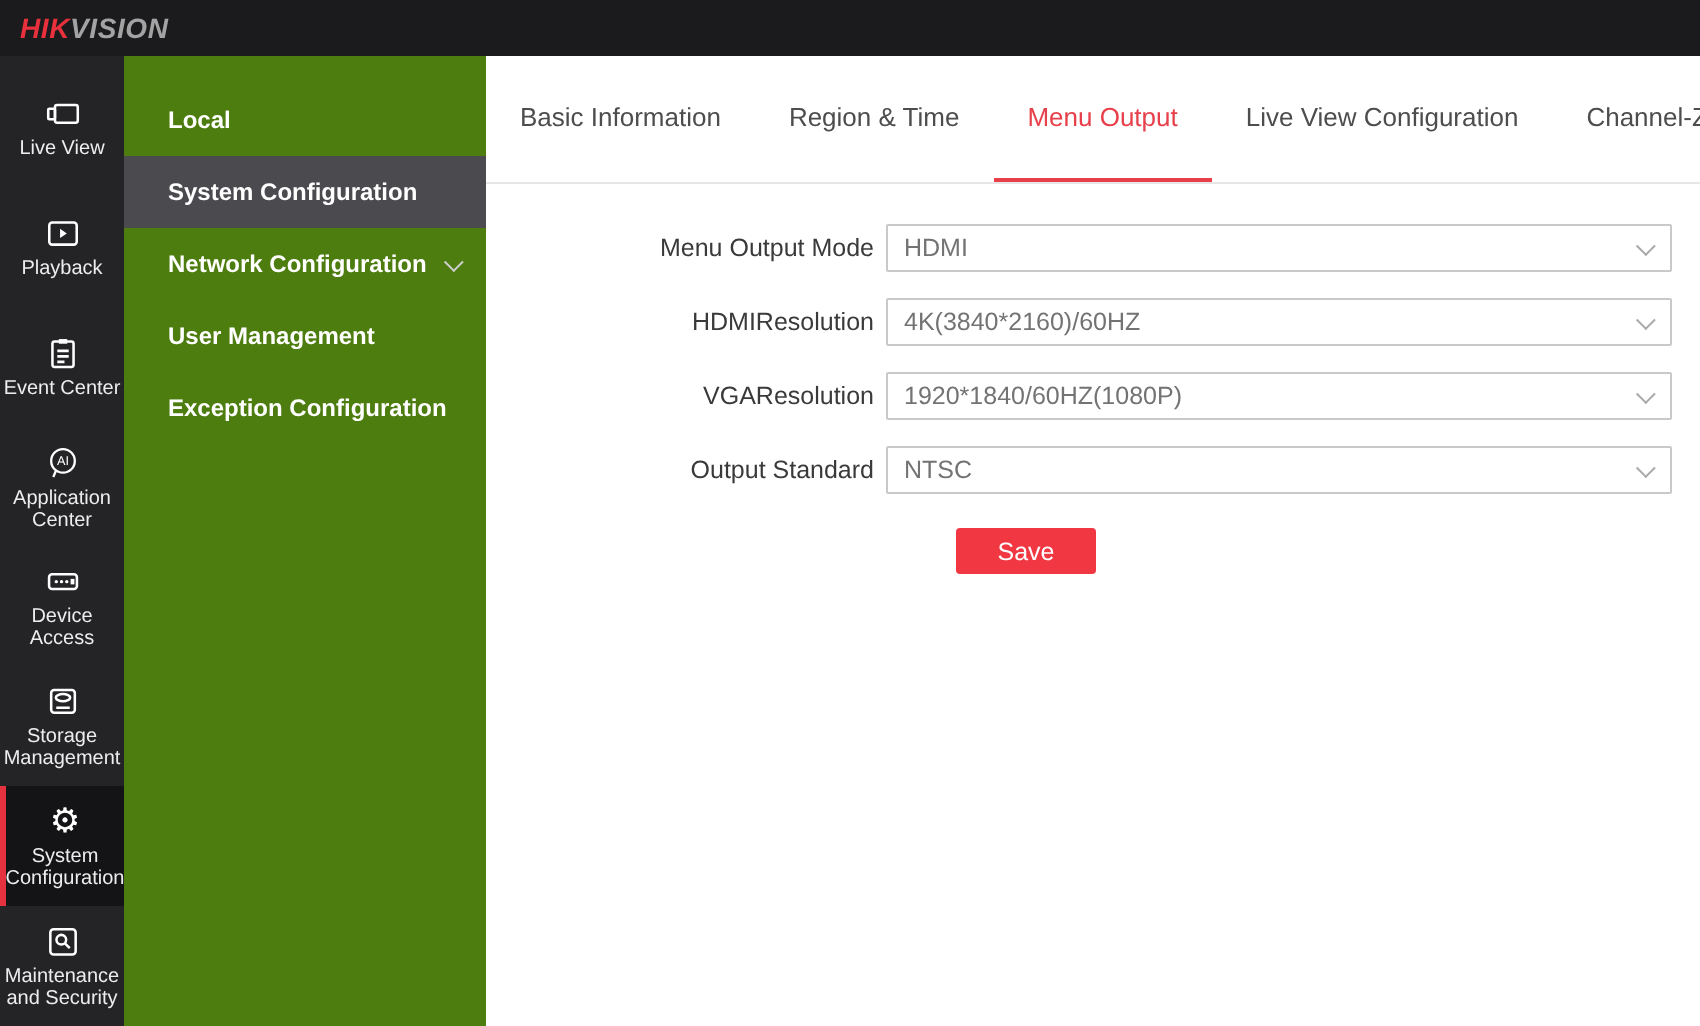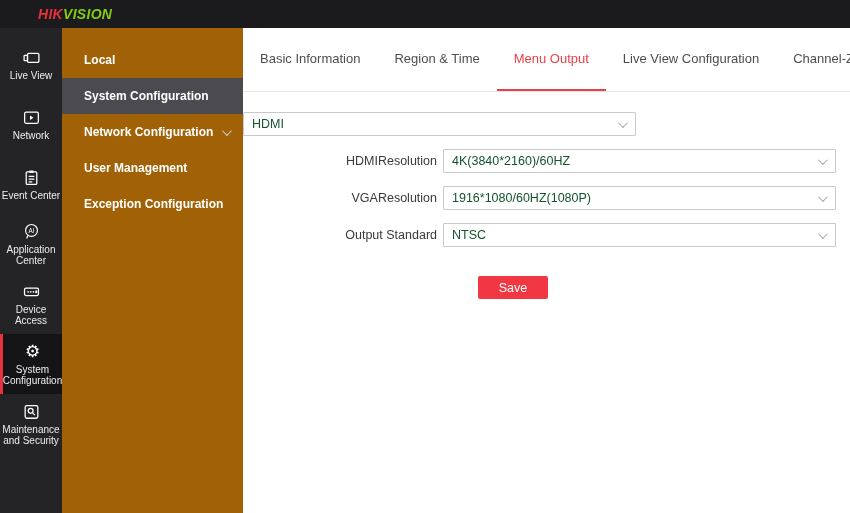--- a/index.html
+++ b/index.html
@@ -12,22 +12,22 @@
   }
 
   
   .topbar {
     position: absolute; top: 0; left: 0; right: 0; height: 28px;
     background: #1b1b1d;
     display: flex; align-items: center;
     padding-left: 10px;
   }
   .logo { font-style: italic; font-weight: 900; font-size: 14px; letter-spacing: .3px; }
-  .logo-hik { color: #e8313c; margin-left: 28px; }
-  .logo-vision { color: #84cc16; }
+  .logo-hik { color: #e8313c; }
+  .logo-vision { color: #a3a3a3; }
 
   
   .rail {
     position: absolute; top: 28px; left: 0; bottom: 0; width: 62px;
     background: #242326;
     padding-top: 6px;
     display: flex; flex-direction: column;
   }
   .rail-item {
     height: 60px; width: 62px;
@@ -43,21 +43,21 @@
     background: #141416;
     border-left: 3px solid #e5323e;
     width: 62px;
   }
   .gear-glyph { color: #ffffff; font-size: 17px; line-height: 17px; }
   .ricon svg { display: block; }
 
   
   .menu {
     position: absolute; top: 28px; left: 62px; bottom: 0; width: 181px;
-    background: #a16207;
+    background: #4d7c0f;
     padding-top: 14px;
     text-align: center;
   }
   .menu-item {
     height: 36px;
     display: flex; align-items: center;
     padding: 0 14px 0 22px;
     color: #ffffff; font-size: 12px; font-weight: 700;
     cursor: pointer;
   }
@@ -93,30 +93,30 @@
     font-size: 12.5px; color: #3a3a3a;
   }
   .select-box {
     width: 393px; height: 24px;
     border: 1px solid #c9c9c9; border-radius: 1px;
     background: #fff;
     display: flex; align-items: center;
     padding: 0 10px 0 8px;
     cursor: pointer;
   }
-  .select-value { flex: 1; font-size: 12.5px; color: #14532d; white-space: nowrap; overflow: hidden; }
+  .select-value { flex: 1; font-size: 12.5px; color: #737373; white-space: nowrap; overflow: hidden; }
   .select-chev {
     width: 7px; height: 7px;
     border-right: 1.4px solid #a9a9a9; border-bottom: 1.4px solid #a9a9a9;
     transform: rotate(45deg) translateY(-2px);
     flex-shrink: 0;
   }
   .save-btn {
     display: block;
-    margin: 29px 0 0 235px;
+    margin: 17px 0 0 235px;
     width: 70px; height: 23px;
     background: #f13742; color: #ffffff;
     border: none; border-radius: 2px;
     font-size: 12.5px; font-family: "Liberation Sans", sans-serif;
     cursor: pointer;
   }
 </style>
 </head>
 <body>
 
@@ -138,21 +138,21 @@
     <span class="rlabel">Live View</span>
   </div>
 
   <div class="rail-item">
     <span class="ricon">
       <svg width="19" height="19" viewBox="0 0 18 18" fill="none" stroke="#fff" stroke-width="1.2">
         <rect x="2.5" y="4" width="13" height="10.5" rx="1.4"></rect>
         <path d="M7.6 7 L10.8 9.2 L7.6 11.4 Z" fill="#fff" stroke="none"></path>
       </svg>
     </span>
-    <span class="rlabel">Network</span>
+    <span class="rlabel">Playback</span>
   </div>
 
   <div class="rail-item">
     <span class="ricon">
       <svg width="19" height="19" viewBox="0 0 18 18" fill="none" stroke="#fff" stroke-width="1.2">
         <rect x="4" y="3.6" width="10" height="12" rx="1"></rect>
         <rect x="7" y="2.4" width="4" height="2.2" fill="#fff" stroke="none"></rect>
         <path d="M6.3 8 h5.4 M6.3 10.6 h5.4 M6.3 13.2 h3.4"></path>
       </svg>
     </span>
@@ -176,20 +176,30 @@
         <rect x="2.4" y="5.8" width="13.2" height="7" rx="1.4"></rect>
         <circle cx="5.8" cy="9.3" r="0.8" fill="#fff" stroke="none"></circle>
         <circle cx="8.3" cy="9.3" r="0.8" fill="#fff" stroke="none"></circle>
         <circle cx="10.8" cy="9.3" r="0.8" fill="#fff" stroke="none"></circle>
         <rect x="12.6" y="8" width="1.8" height="2.6" fill="#fff" stroke="none"></rect>
       </svg>
     </span>
     <span class="rlabel">Device Access</span>
   </div>
 
+  <div class="rail-item">
+    <span class="ricon">
+      <svg width="19" height="19" viewBox="0 0 18 18" fill="none" stroke="#fff" stroke-width="1.2">
+        <rect x="3.4" y="3.8" width="11.2" height="10.8" rx="1.4"></rect>
+        <ellipse cx="9" cy="7.4" rx="3.4" ry="1.7"></ellipse>
+        <path d="M5.8 12.2 h6.4"></path>
+      </svg>
+    </span>
+    <span class="rlabel">Storage Management</span>
+  </div>
 
   <div class="rail-item active">
     <span class="ricon">
       <span class="gear-glyph">⚙</span>
     </span>
     <span class="rlabel">System Configuration</span>
   </div>
 
   <div class="rail-item">
     <span class="ricon">
@@ -241,38 +251,39 @@
       </div>
     <div class="tab">
         <span>Channel-Zero</span>
       </div>
 
   </div>
 
   <div class="form">
 
     <div class="form-row">
+      <span class="form-label">Menu Output Mode</span>
       <div class="select-box">
         <span class="select-value">HDMI</span>
         <span class="select-chev"></span>
       </div>
     </div>
 
     <div class="form-row">
       <span class="form-label">HDMIResolution</span>
       <div class="select-box">
         <span class="select-value">4K(3840*2160)/60HZ</span>
         <span class="select-chev"></span>
       </div>
     </div>
 
     <div class="form-row">
       <span class="form-label">VGAResolution</span>
       <div class="select-box">
-        <span class="select-value">1916*1080/60HZ(1080P)</span>
+        <span class="select-value">1920*1840/60HZ(1080P)</span>
         <span class="select-chev"></span>
       </div>
     </div>
 
     <div class="form-row">
       <span class="form-label">Output Standard</span>
       <div class="select-box">
         <span class="select-value">NTSC</span>
         <span class="select-chev"></span>
       </div>

